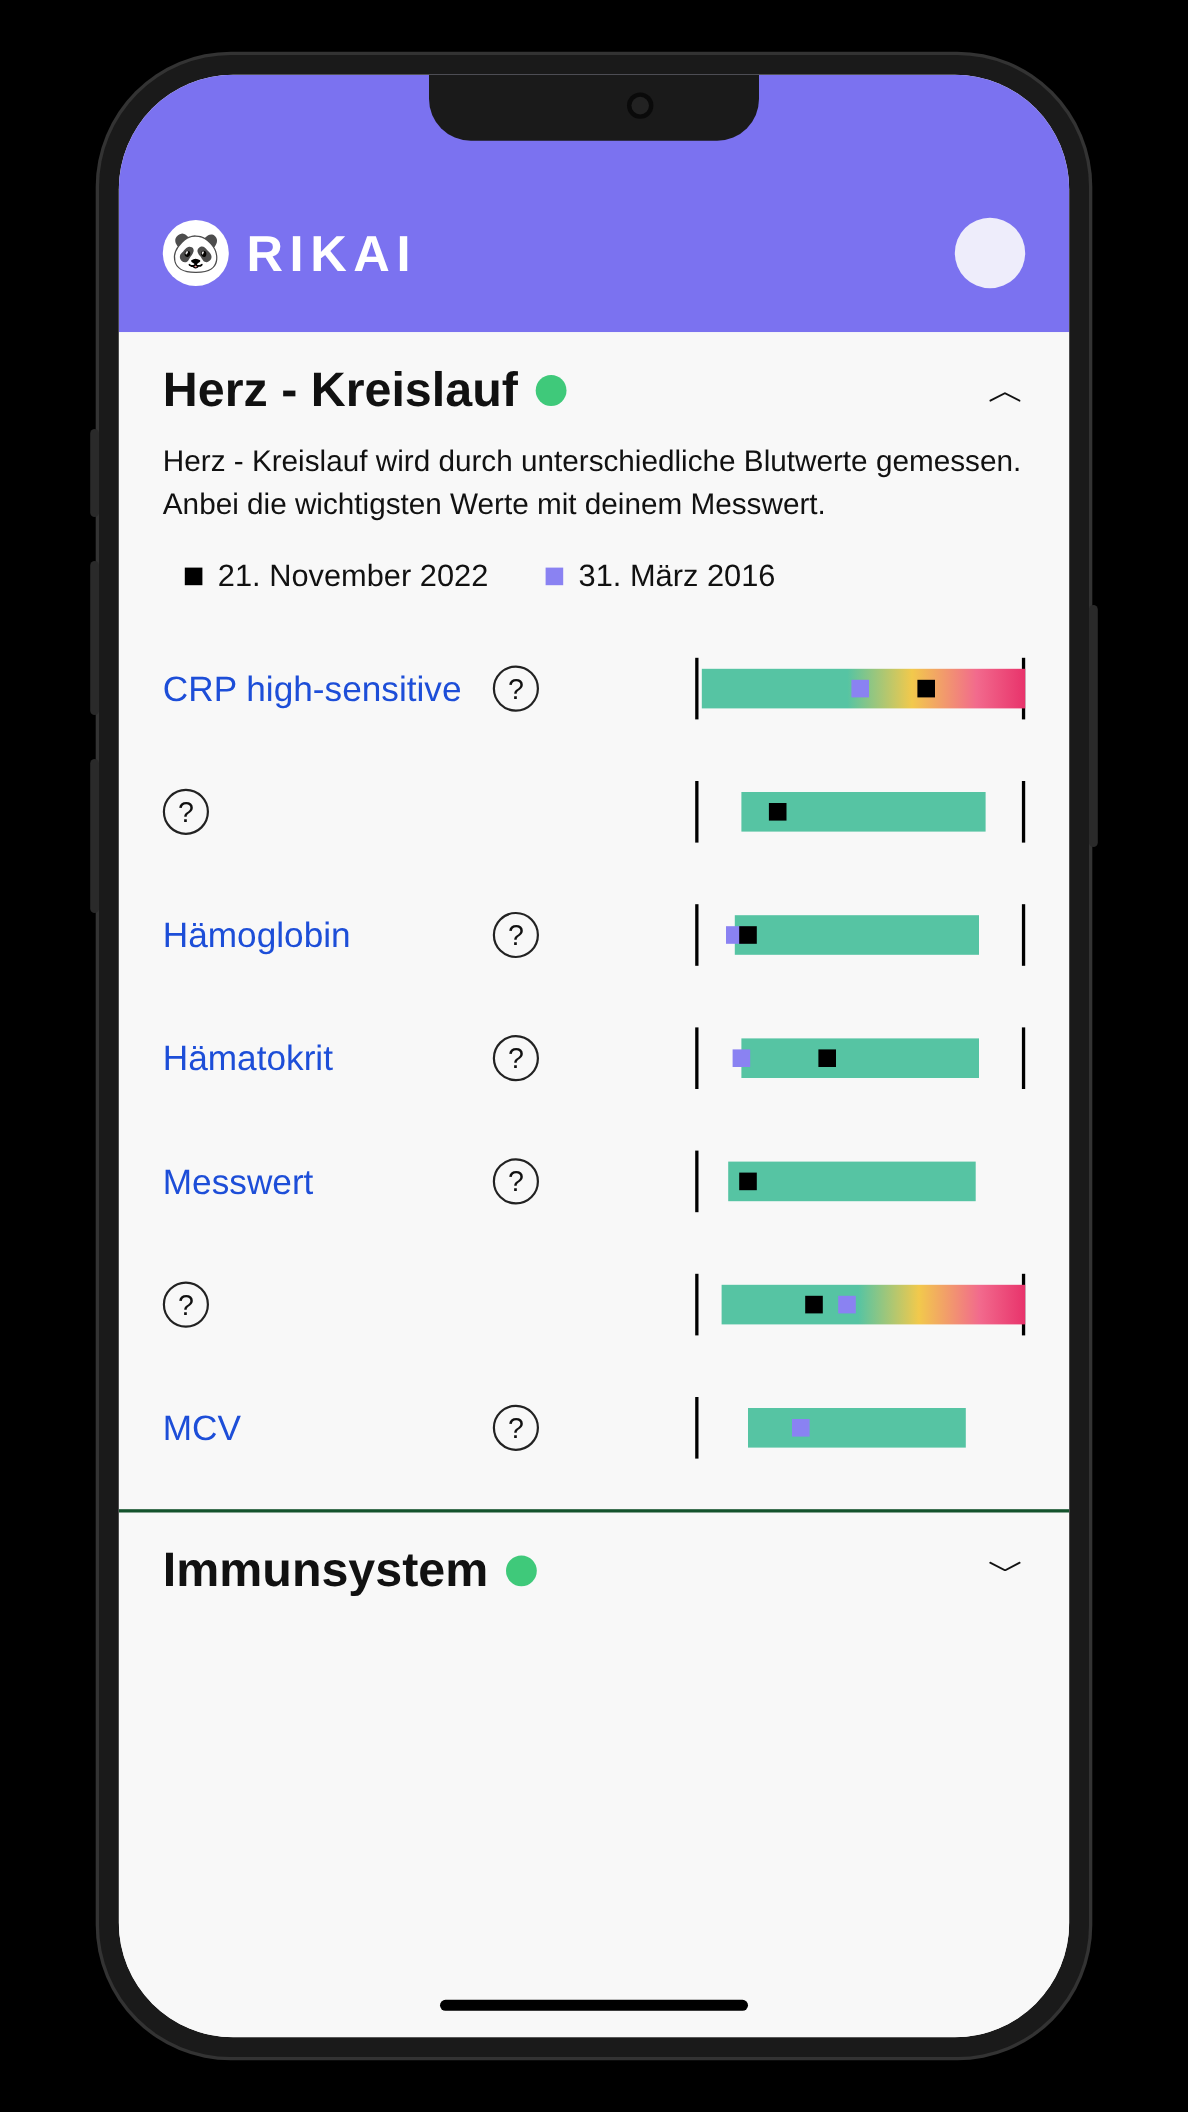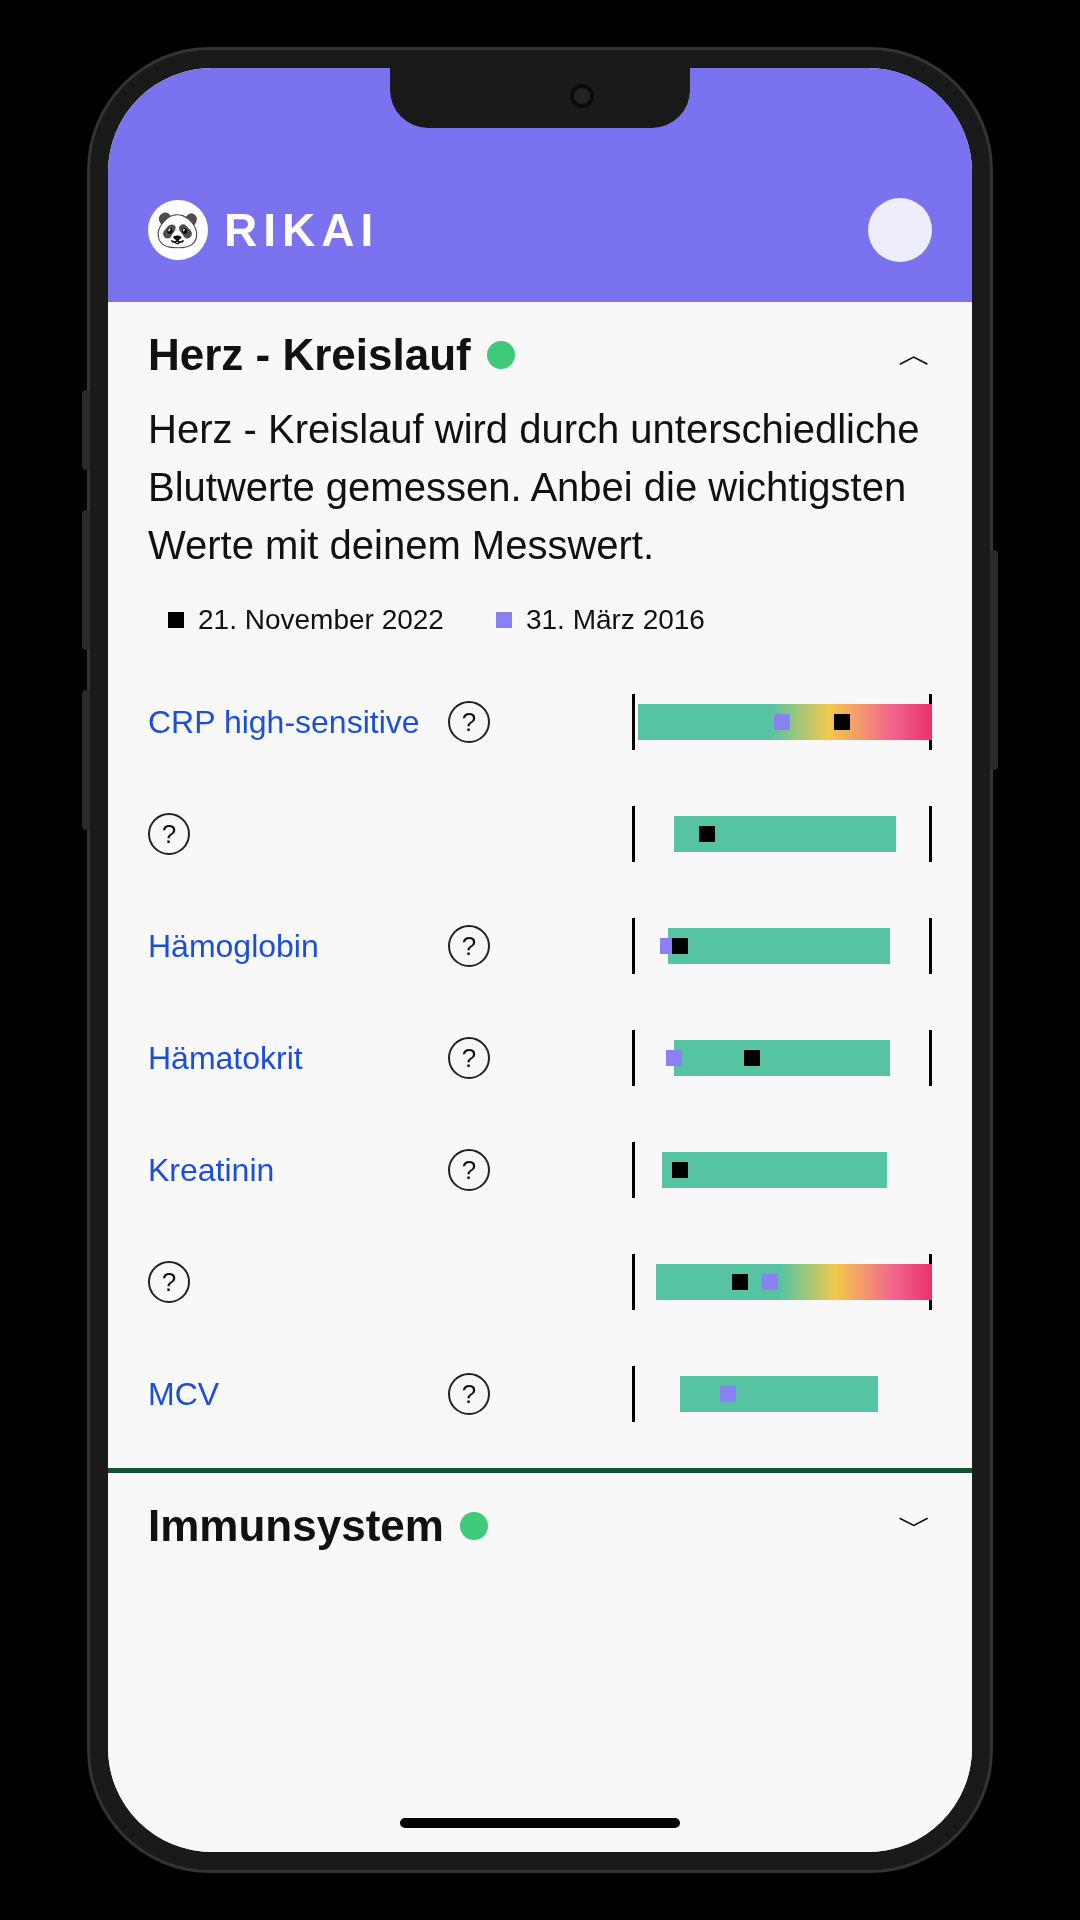--- a/index.html
+++ b/index.html
@@ -108,21 +108,21 @@
     border-radius: 50%;
   }
   .content {
     flex: 1;
     background: #f8f8f8;
     overflow-y: hidden;
     padding: 0;
   }
   .section {
     padding: 28px 40px 18px 40px;
-    border-bottom: 5px solid #14532d;
+    border-bottom: 3px solid #14532d;
   }
   .section-header {
     display: flex;
     align-items: center;
     justify-content: space-between;
   }
   .section-title-wrap {
     display: flex;
     align-items: center;
     gap: 16px;
@@ -138,21 +138,21 @@
     border-radius: 50%;
   }
   .status-green { background: #3fc97a; }
   .chevron {
     font-size: 34px;
     color: #111;
     font-weight: 300;
   }
   .section-desc {
     margin-top: 20px;
-    font-size: 40px;
+    font-size: 27px;
     line-height: 1.45;
     color: #111;
   }
   .legend {
     margin-top: 30px;
     display: flex;
     gap: 52px;
     padding-left: 20px;
   }
   .legend-item {
@@ -327,21 +327,21 @@
                 <div class="bar">
                   <div class="bar-tick" style="left: 0%;"></div>
                   <div class="bar-tick" style="left: calc(100% - 3px);"></div>
                   <div class="bar-fill fill-green" style="left: 14%; right: 14%;"></div>
                   <div class="marker m-purple" style="left: 14%;"></div>
                   <div class="marker m-black" style="left: 40%;"></div>
                 </div>
               </div>
             </div>
             <div class="metric-row">
-              <div class="metric-label">Kreatinin</div>
+              <div class="metric-label">Messwert</div>
               <div class="help">
                 <div class="help-btn">?</div>
               </div>
               <div class="bar-wrap">
                 <div class="bar">
                   <div class="bar-tick" style="left: 0%;"></div>
                   <div class="bar-fill fill-green" style="left: 10%; right: 15%;"></div>
                   <div class="marker m-black" style="left: 16%;"></div>
                 </div>
               </div>

